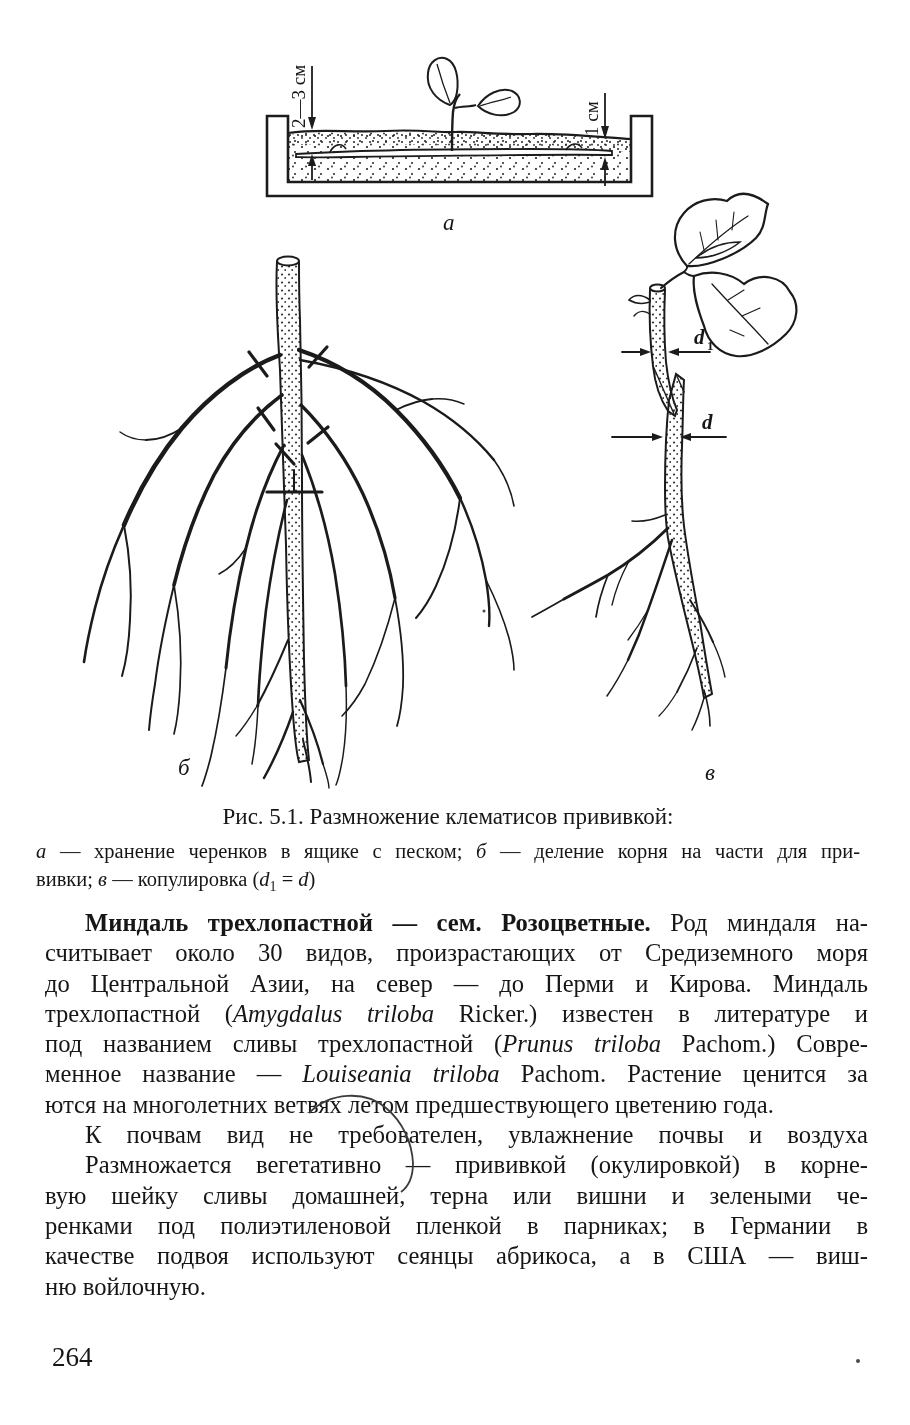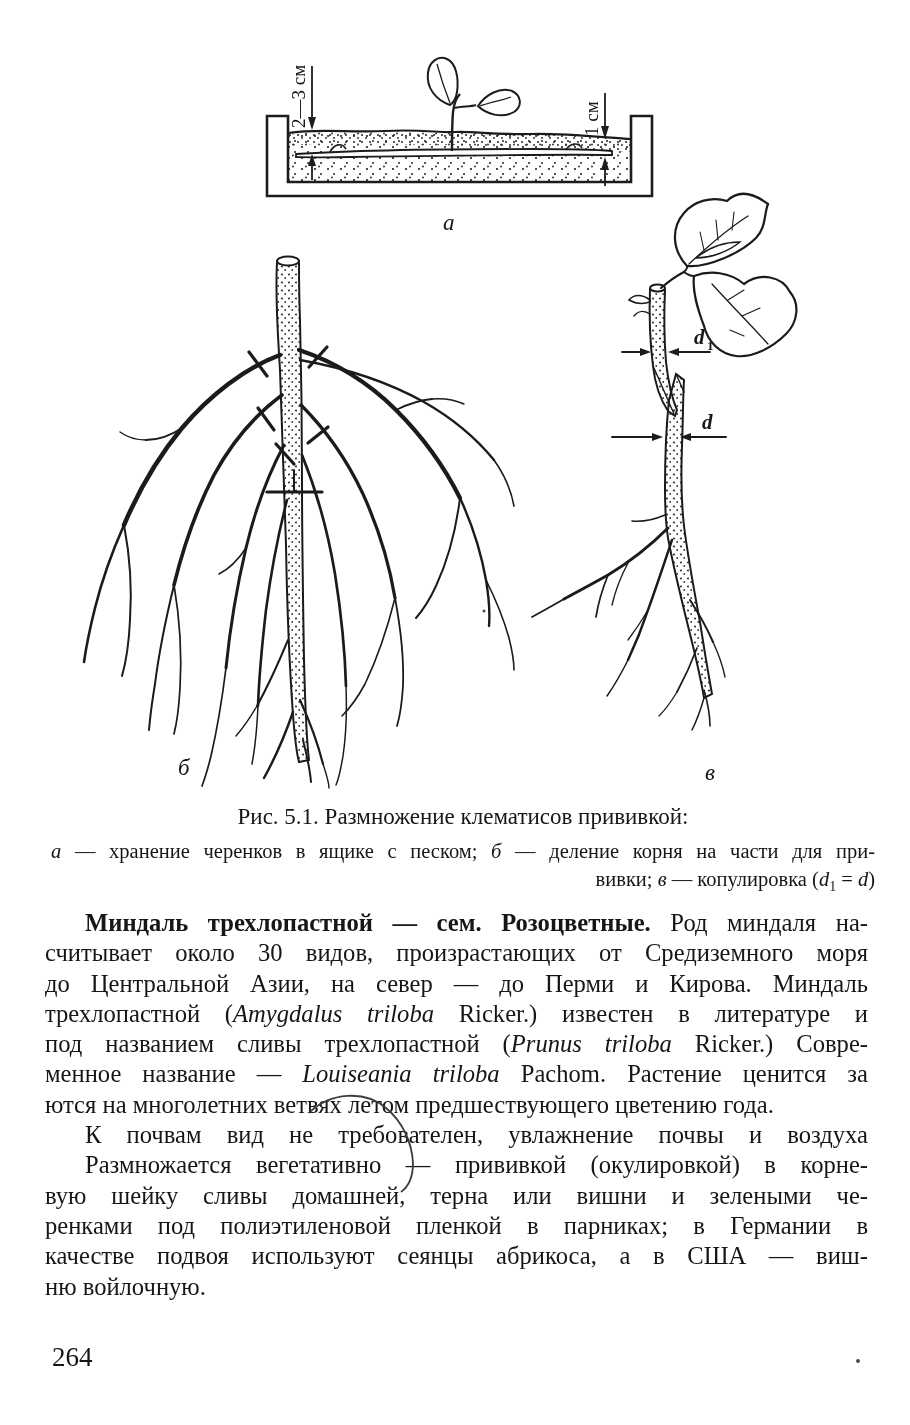--- a/index.html
+++ b/index.html
@@ -5,25 +5,25 @@
   html,body{margin:0;padding:0;background:#e8e8e8}
   .page{position:relative;width:910px;height:1425px;background:#fff;margin:0 auto;
         font-family:"Liberation Serif",serif;color:#161616;overflow:hidden}
   .fig-svg{position:absolute;left:0;top:0}
   .fig-svg path,.fig-svg line,.fig-svg ellipse,.fig-svg polygon{vector-effect:none}
   svg text{font-family:"Liberation Serif",serif;fill:#161616}
   .dim-label{font-size:19px}
   .fig-label{font-size:23px;font-style:italic}
   .d-label{font-size:21px;font-style:italic;font-weight:bold}
   .d-sub{font-size:13px;font-weight:bold}
-  .caption{position:absolute;left:51px;top:804px;width:824px}
+  .caption{position:absolute;left:36px;top:804px;width:824px}
   .cap-title{font-size:23px;text-align:center;margin:0 0 8px 0}
   .cap-line{font-size:20.5px;line-height:27.5px}
   .cap-just{text-align:justify;text-align-last:justify}
-  .cap-center{text-align:right}
+  .cap-center{text-align:left}
   .body-text{position:absolute;left:45px;top:908px;width:823px;font-size:24.6px;line-height:30.3px}
   .line{text-align:justify;text-align-last:justify}
   .line.first{text-indent:40px}
   .line.last{text-align-last:left}
   .b{font-weight:bold}
   .i{font-style:italic}
   .sub{vertical-align:sub;font-size:0.68em}
   .pageno{position:absolute;left:52px;top:1342px;font-size:27px}
   .overlay{position:absolute;left:0;top:0;pointer-events:none}
 </style>
@@ -209,21 +209,21 @@
     <div class="cap-title">Рис. 5.1. Размножение клематисов прививкой:</div>
     <div class="cap-line cap-just"><span class="i">а</span><span> — хранение черенков в ящике с песком; </span><span class="i">б</span><span> — деление корня на части для при-</span></div>
     <div class="cap-line cap-center"><span>вивки; </span><span class="i">в</span><span> — копулировка (</span><span class="i">d</span><span class="sub">1</span><span> = </span><span class="i">d</span><span>)</span></div>
   </div>
 
   <div class="body-text">
       <div class="line first"><span class="b">Миндаль трехлопастной — сем. Розоцветные.</span><span> Род миндаля на-</span></div>
       <div class="line"><span>считывает около 30 видов, произрастающих от Средиземного моря</span></div>
       <div class="line"><span>до Центральной Азии, на север — до Перми и Кирова. Миндаль</span></div>
       <div class="line"><span>трехлопастной (</span><span class="i">Amygdalus triloba</span><span> Ricker.) известен в литературе и</span></div>
-      <div class="line"><span>под названием сливы трехлопастной (</span><span class="i">Prunus triloba</span><span> Ricker.) Совре-</span></div>
+      <div class="line"><span>под названием сливы трехлопастной (</span><span class="i">Prunus triloba</span><span> Pachom.) Совре-</span></div>
       <div class="line"><span>менное название — </span><span class="i">Louiseania triloba</span><span> Pachom. Растение ценится за</span></div>
       <div class="line last"><span>ются на многолетних ветвях летом предшествующего цветению года.</span></div>
       <div class="line first"><span>К почвам вид не требователен, увлажнение почвы и воздуха</span></div>
       <div class="line first"><span>Размножается вегетативно — прививкой (окулировкой) в корне-</span></div>
       <div class="line"><span>вую шейку сливы домашней, терна или вишни и зелеными че-</span></div>
       <div class="line"><span>ренками под полиэтиленовой пленкой в парниках; в Германии в</span></div>
       <div class="line"><span>качестве подвоя используют сеянцы абрикоса, а в США — виш-</span></div>
       <div class="line last"><span>ню войлочную.</span></div>
     </div>
 

